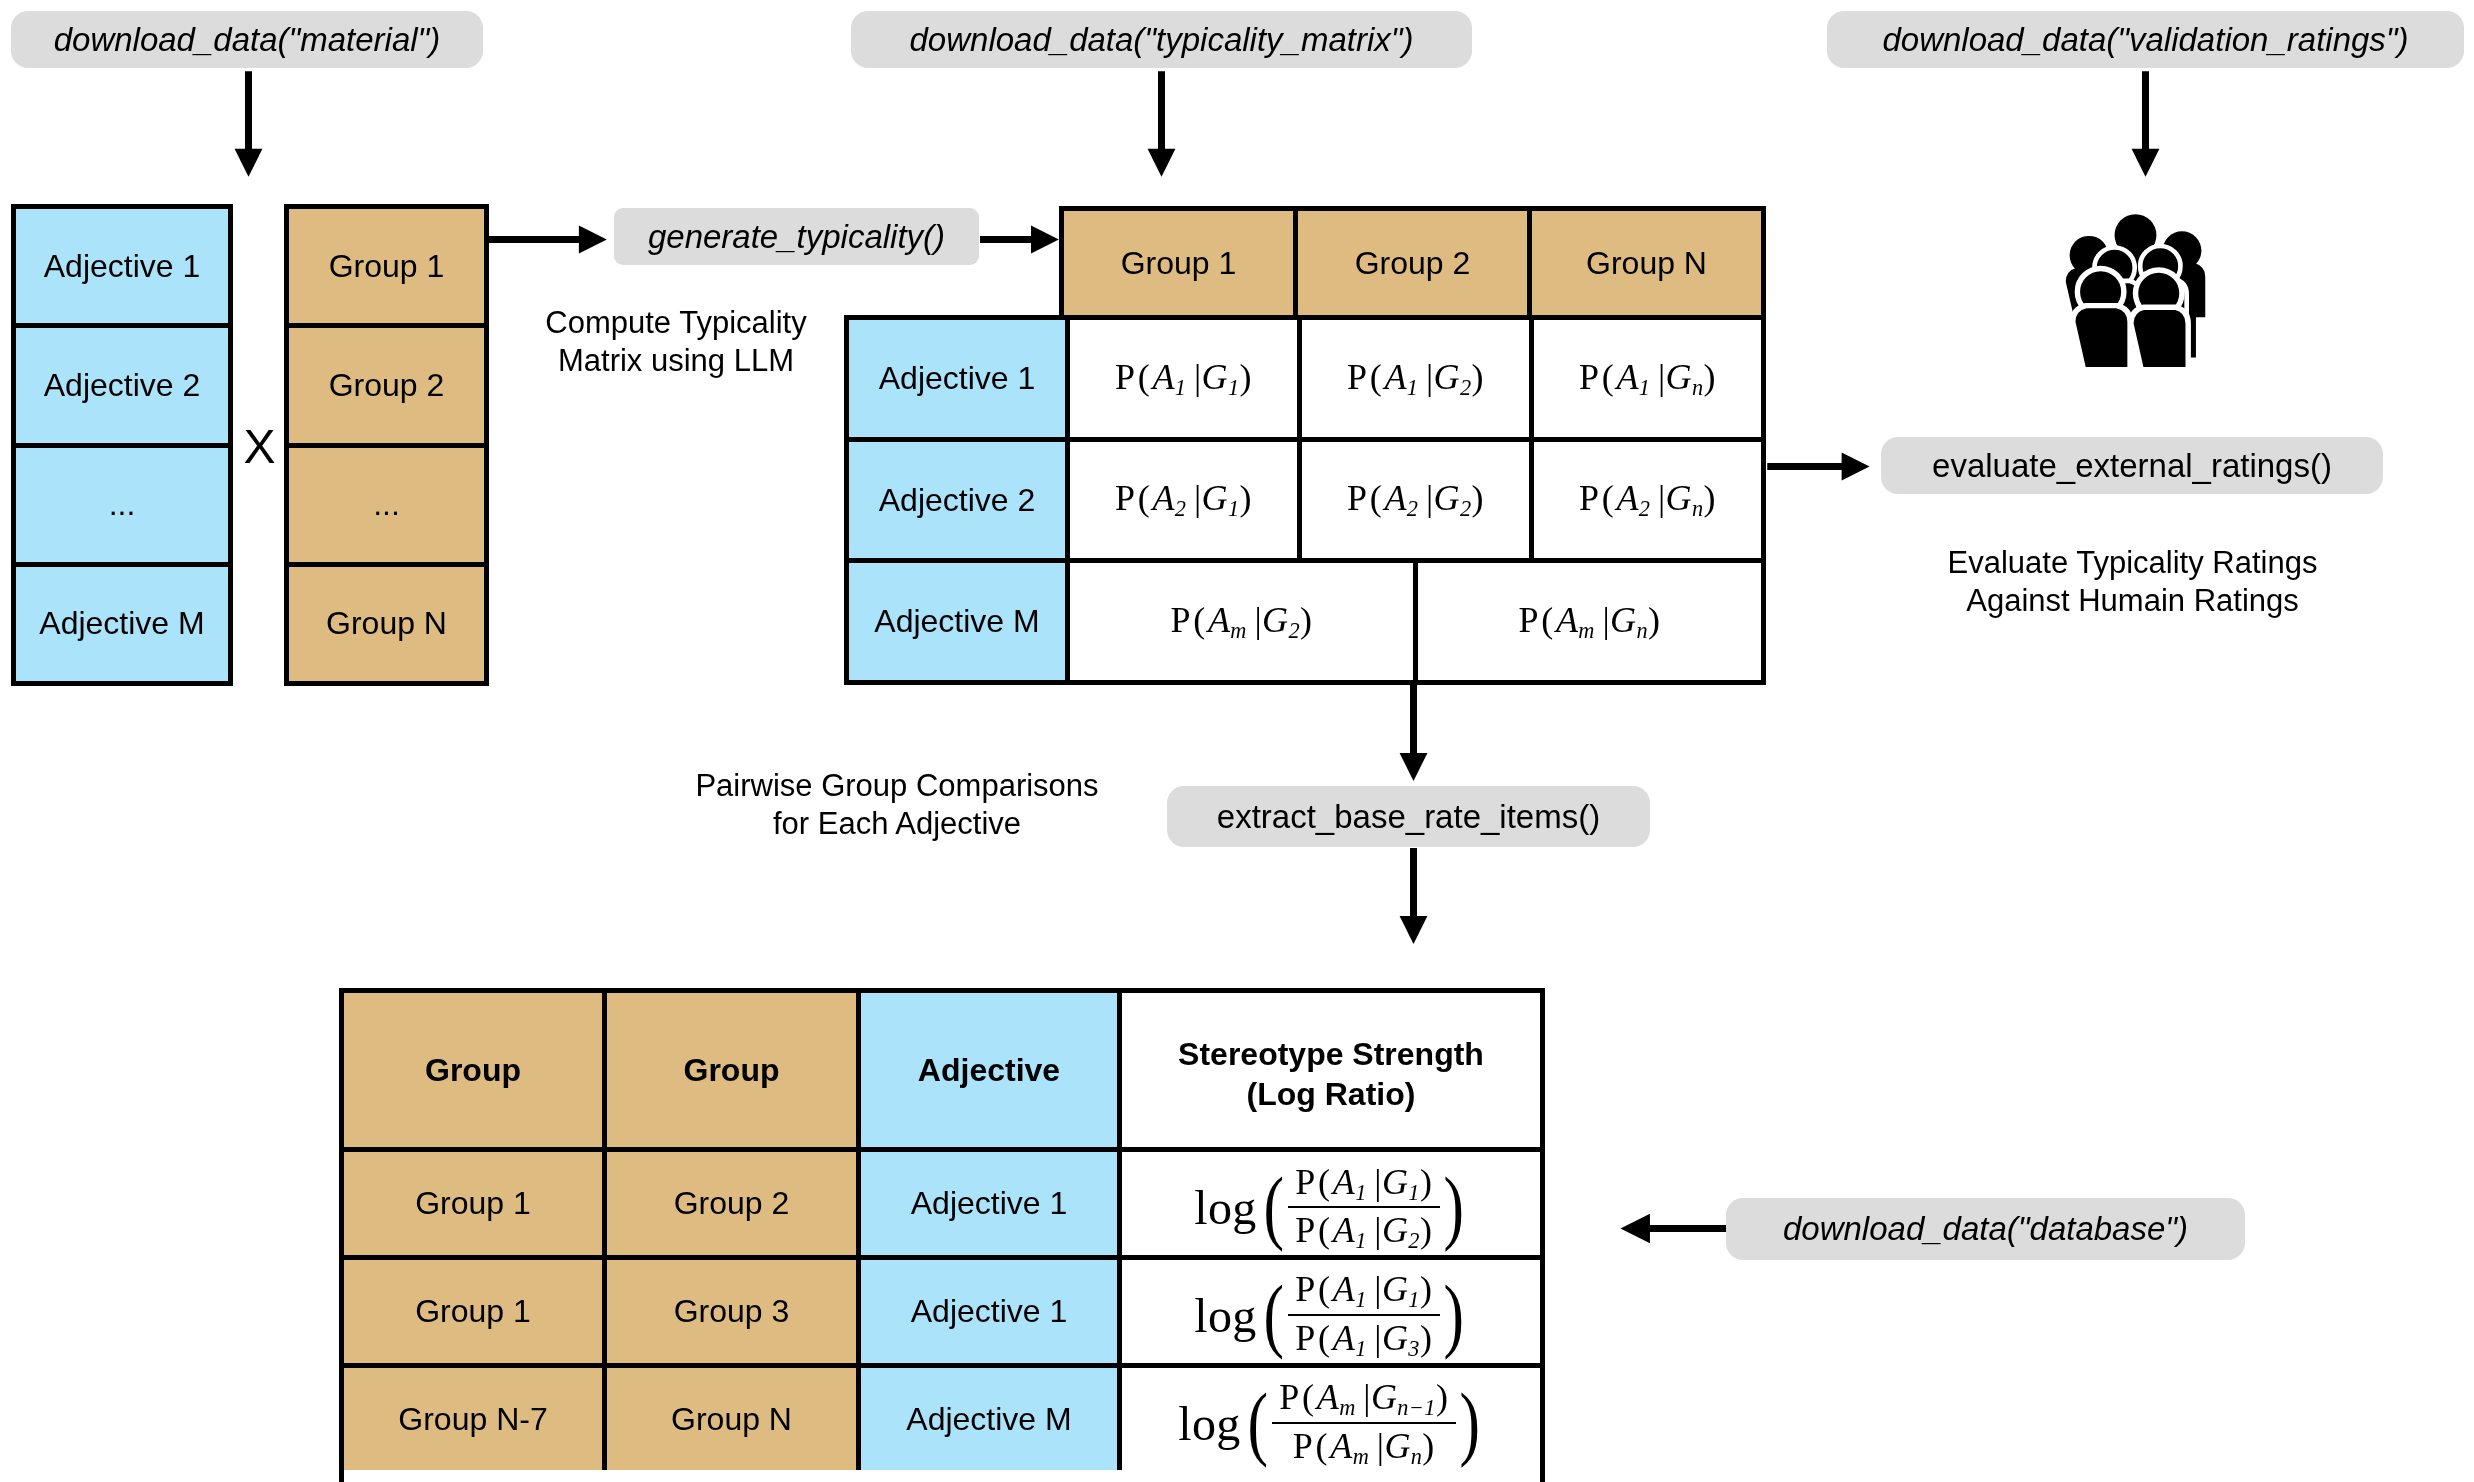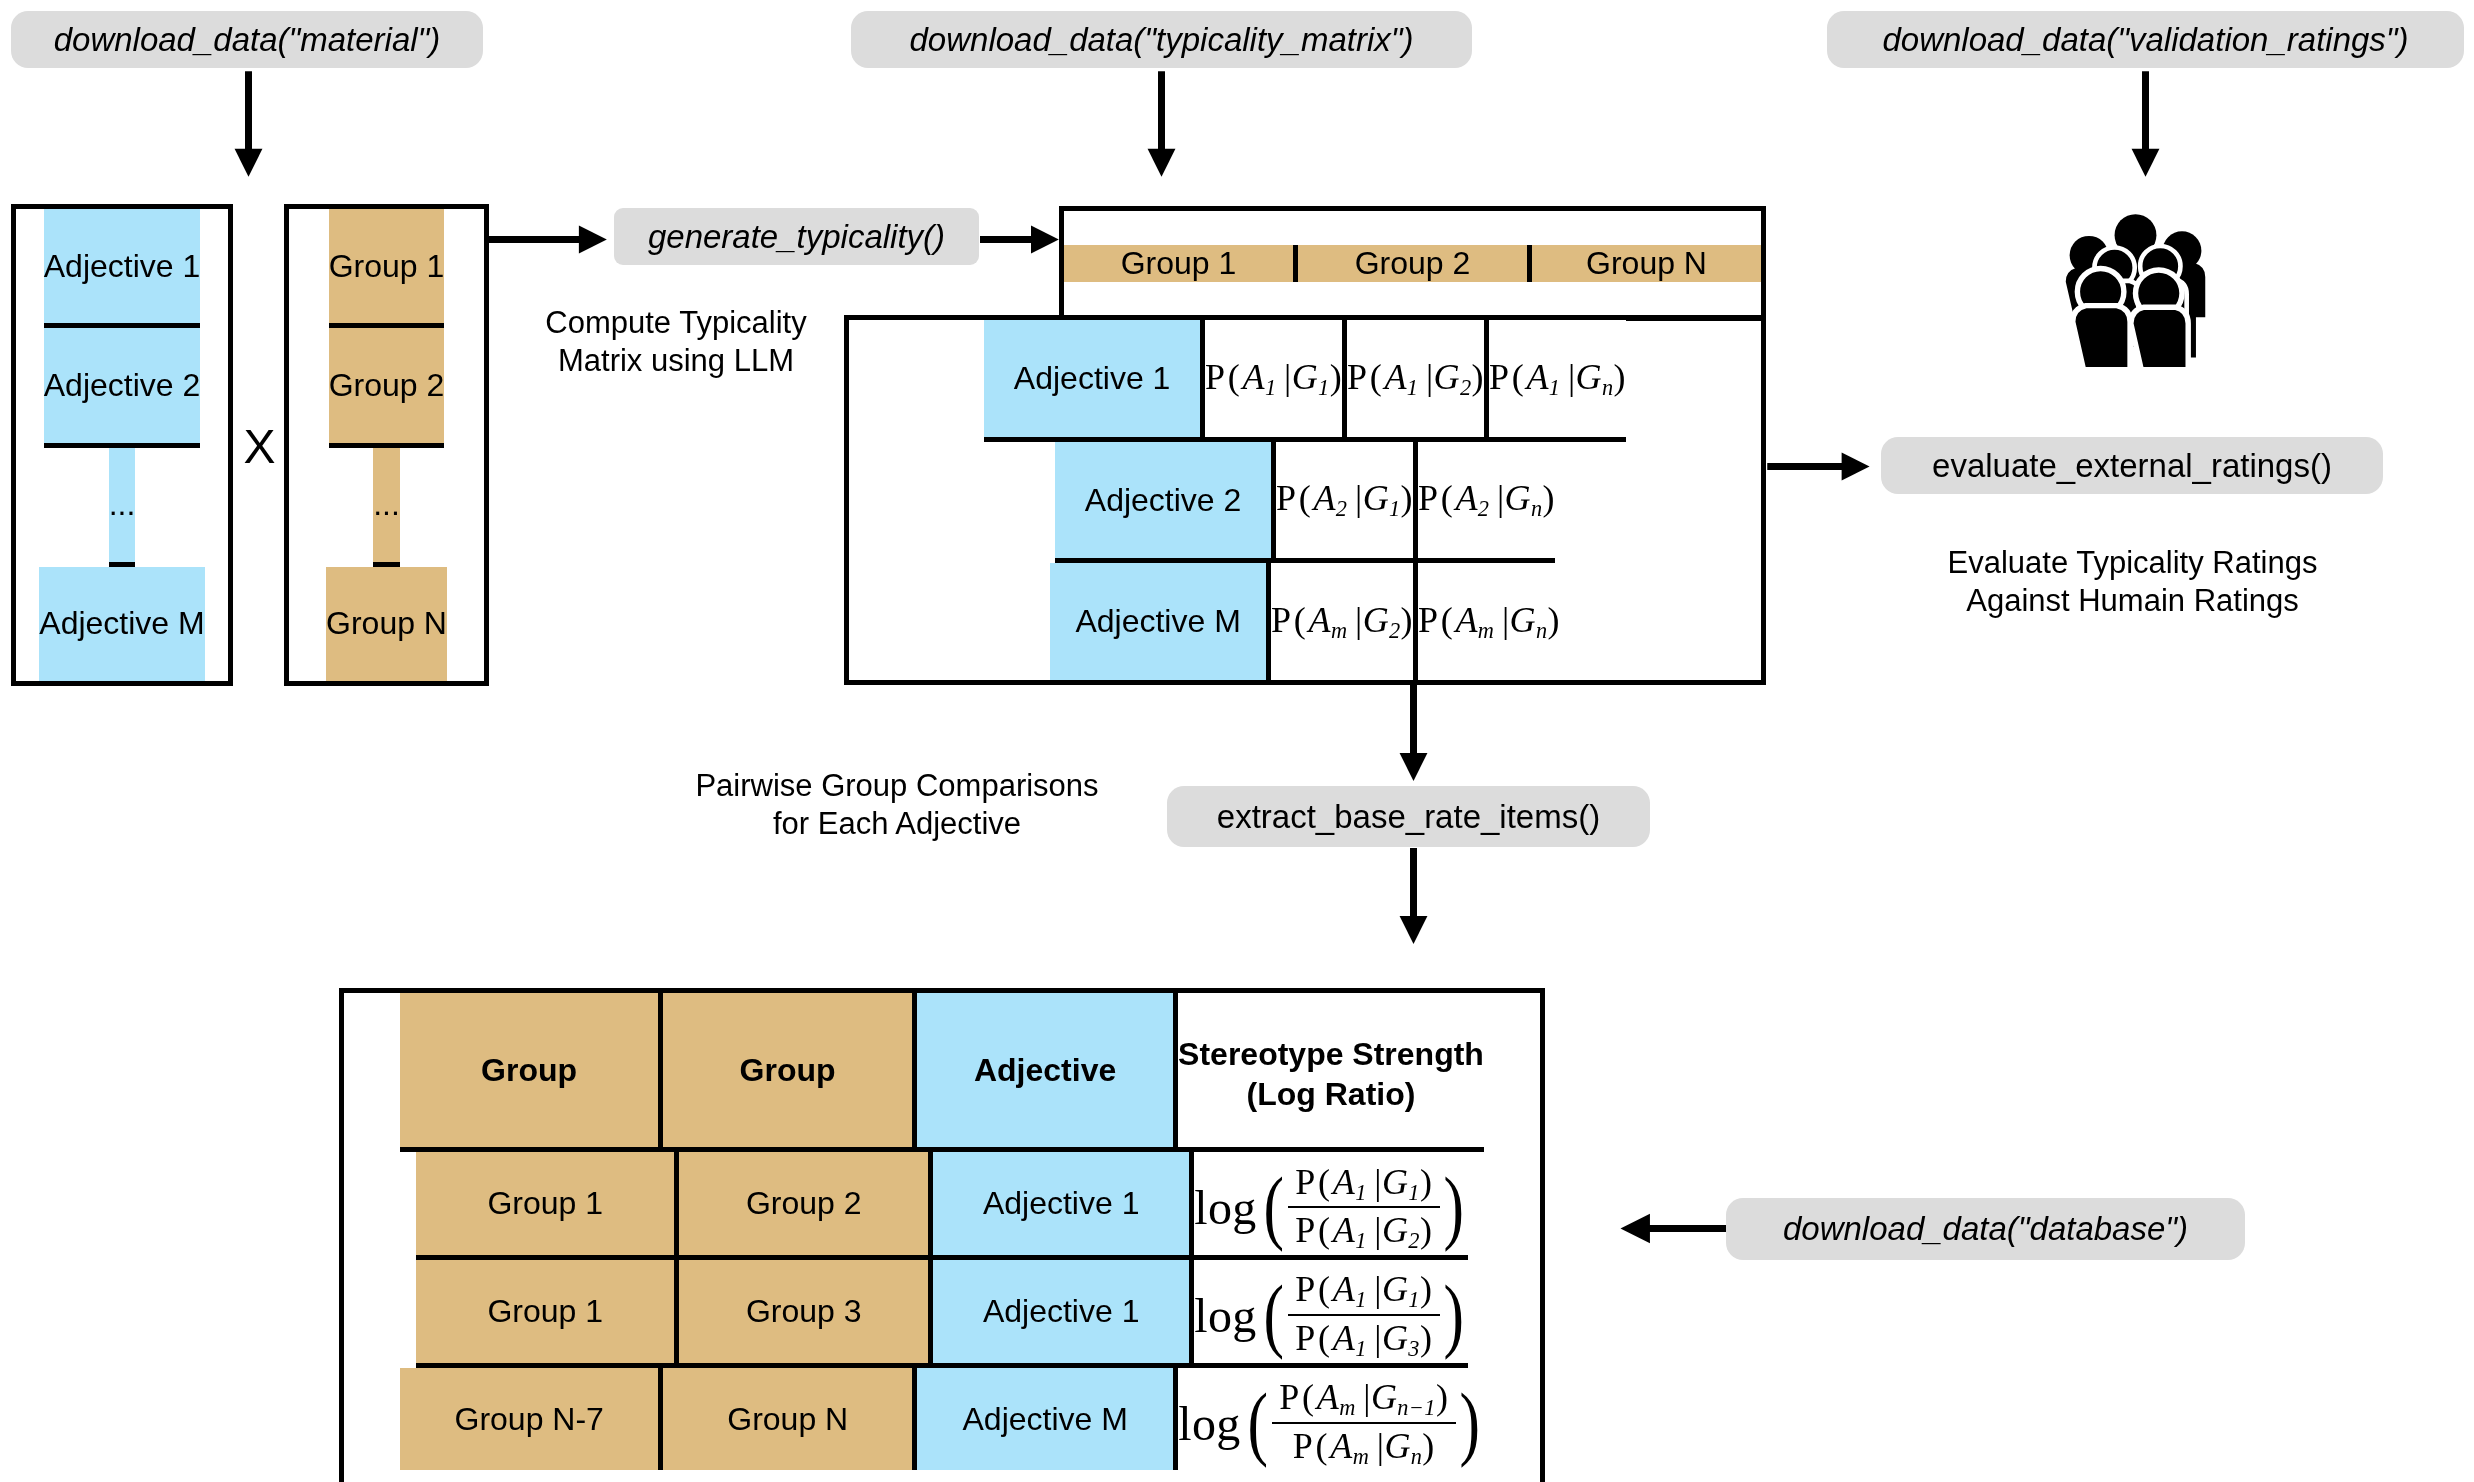--- a/index.html
+++ b/index.html
@@ -1,18 +1,18 @@
 <!DOCTYPE html>
 <html style="font-size:12.4px"><head>
 <meta charset="utf-8">
 <style>
   html,body{margin:0;padding:0;background:#ffffff;}
   body{width:2475px;height:1483px;position:relative;overflow:hidden;
        font-family:"Liberation Sans","DejaVu Sans",sans-serif;color:#000;}
-  .abs{position:absolute;box-sizing:border-box;align-items:center;}
+  .abs{position:absolute;box-sizing:border-box;}
 
   
   .pill{background:#dcdcdc;border-radius:17px;display:flex;align-items:center;
         justify-content:center;font-size:33px;white-space:nowrap;padding:0 20px;}
   .pill.ital{font-style:italic;font-weight:400;}
 
   
   .caption{font-size:31px;line-height:1.22;text-align:center;white-space:pre-line;}
 
   
@@ -148,20 +148,23 @@
     </div>
     <div class="val">
       <span class="math">P<span class="bar">(</span><i>A</i><sub>1</sub> |<i>G</i><sub>n</sub>)</span>
     </div>
   </div>
 
   <div class="mrow">
     <div class="lab">Adjective 2</div>
     <div class="val">
       <span class="math">P<span class="bar">(</span><i>A</i><sub>2</sub> |<i>G</i><sub>1</sub>)</span>
+    </div>
+    <div class="val">
+      <span class="math">P<span class="bar">(</span><i>A</i><sub>2</sub> |<i>G</i><sub>2</sub>)</span>
     </div>
     <div class="val">
       <span class="math">P<span class="bar">(</span><i>A</i><sub>2</sub> |<i>G</i><sub>n</sub>)</span>
     </div>
   </div>
 
   <div class="mrow">
     <div class="lab">Adjective M</div>
     <div class="val">
       <span class="math">P<span class="bar">(</span><i>A</i><sub>m</sub> |<i>G</i><sub>2</sub>)</span>

